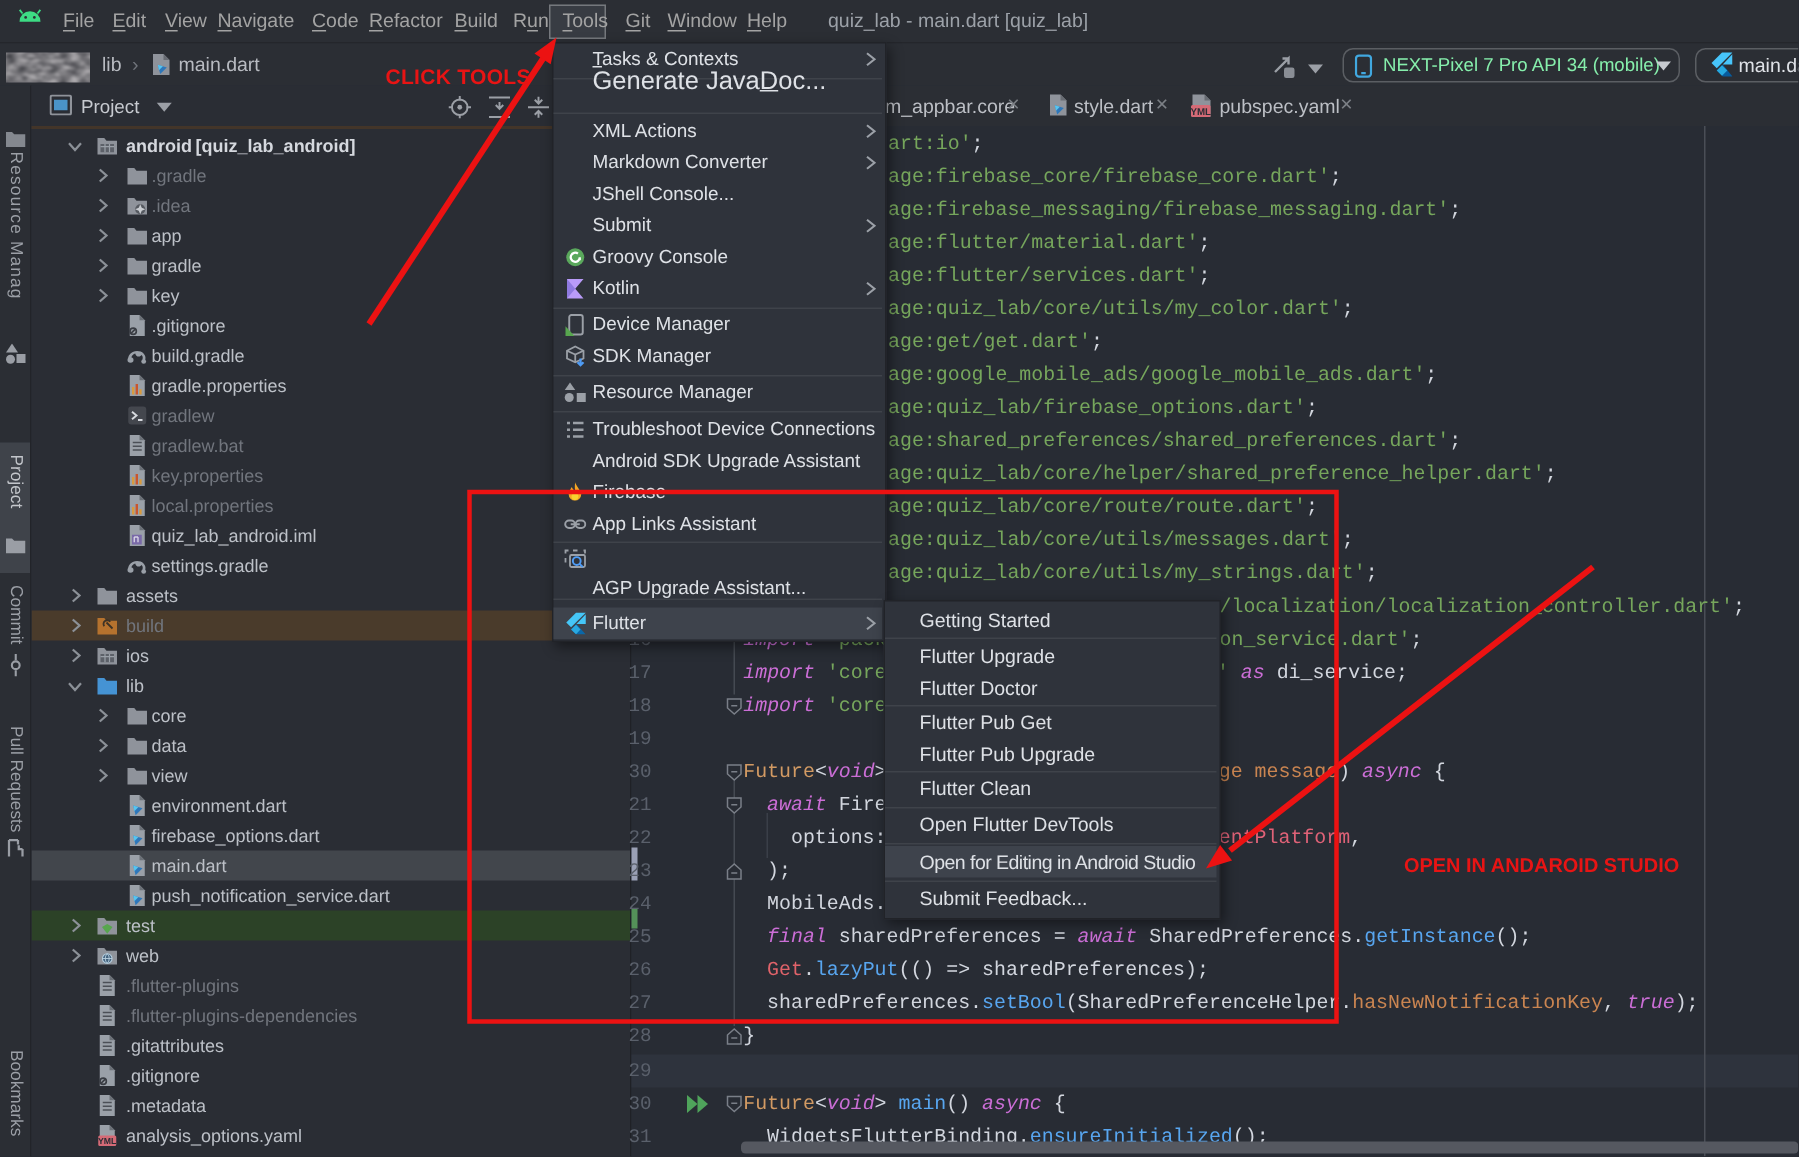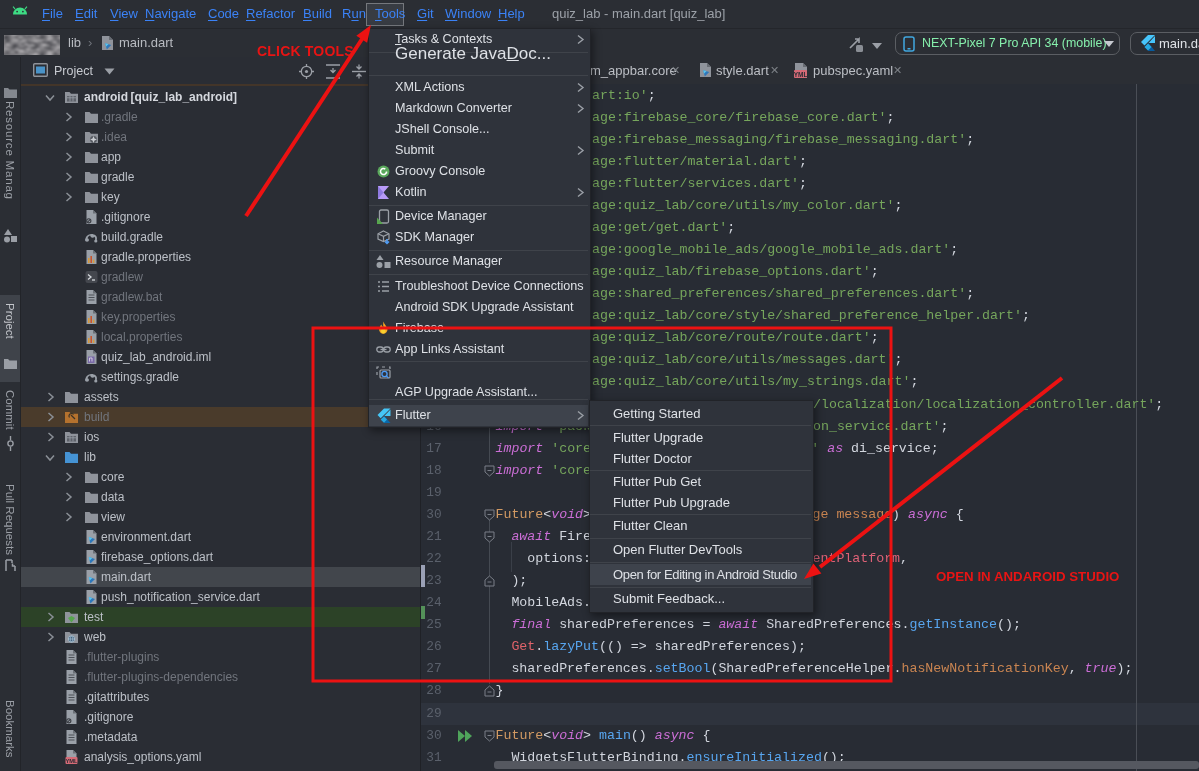--- a/index.html
+++ b/index.html
@@ -1,37 +1,37 @@
 <!DOCTYPE html>
 <html><head>
 <meta charset="utf-8">
 <style>
 html,body{margin:0;padding:0;background:#282c34;}
 #app{position:relative;width:1199px;height:771px;overflow:hidden;background:#282c34;
   font-family:"Liberation Sans",sans-serif;-webkit-font-smoothing:antialiased;}
 .ab{position:absolute;}
-.mi{position:absolute;top:0;height:28px;line-height:28px;color:#3b82f6;font-size:13px;}
+.mi{position:absolute;top:0;height:28px;line-height:28px;color:#a3a3a3;font-size:13px;}
 .mi u{text-decoration-thickness:1px;text-underline-offset:2px;}
 .menurow{position:absolute;left:0;top:0;width:1199px;height:28px;background:#2b2e34;border-bottom:1px solid #24262b;}
 .toolrow{position:absolute;left:0;top:29px;width:1199px;height:28px;background:#2b2e34;}
 .tabrow{position:absolute;left:20px;top:57px;width:1179px;height:27px;background:#2b2e34;border-bottom:1px solid #1f2227;}
 .crumb{position:absolute;top:29px;height:28px;line-height:28px;color:#b8bbc1;font-size:13px;}
 .tabt{position:absolute;top:57px;height:27px;line-height:27px;color:#bcbfc5;font-size:13px;}
 .x{color:#7c8086;font-size:11px;}
 
 .stripe{position:absolute;left:0;top:57px;width:20px;height:714px;background:#2b2e34;border-right:1px solid #222429;}
 .vtext{position:absolute;left:4px;writing-mode:vertical-rl;font-size:11.5px;color:#9b9fa6;}
 
 .panel{position:absolute;left:21px;top:57px;width:399px;height:714px;background:#2a2d34;border-right:1px solid #1f2126;}
 .trow{position:absolute;left:0;width:399px;height:20px;line-height:20px;font-size:12px;color:#bcc0c7;white-space:pre;}
 .dim{color:#71757d;}
 
 .ed{position:absolute;left:421px;top:84px;width:778px;height:687px;background:#282c34;}
 .cl{position:absolute;white-space:pre;font-family:"Liberation Mono",monospace;font-size:13.27px;line-height:22.07px;}
-.ln{position:absolute;width:30px;text-align:center;color:#5a606b;font-family:"Liberation Mono",monospace;font-size:12.8px;line-height:22.07px;}
+.ln{position:absolute;width:30px;text-align:left;color:#5a606b;font-family:"Liberation Mono",monospace;font-size:12.8px;line-height:22.07px;}
 .g{color:#76a65c;} 
 .k{color:#cb6ed6;font-style:italic;} 
 .w{color:#d2d6de;} 
 .cls{color:#d29a63;} 
 .fn{color:#58a6f0;} 
 .vr{color:#e0636a;} 
 .pr{color:#df6277;} 
 .pm{color:#ca8551;} 
 
 .pop{position:absolute;background:#2f333b;border:1px solid #212328;box-shadow:2px 3px 8px rgba(0,0,0,.45);}
@@ -492,21 +492,21 @@
 <div class="cl" style="left:592.0px;top:84.5px"><span class="g">art:io'</span><span class="w">;</span></div>
 <div class="cl" style="left:592.0px;top:106.6px"><span class="g">age:firebase_core/firebase_core.dart'</span><span class="w">;</span></div>
 <div class="cl" style="left:592.0px;top:128.6px"><span class="g">age:firebase_messaging/firebase_messaging.dart'</span><span class="w">;</span></div>
 <div class="cl" style="left:592.0px;top:150.7px"><span class="g">age:flutter/material.dart'</span><span class="w">;</span></div>
 <div class="cl" style="left:592.0px;top:172.8px"><span class="g">age:flutter/services.dart'</span><span class="w">;</span></div>
 <div class="cl" style="left:592.0px;top:194.8px"><span class="g">age:quiz_lab/core/utils/my_color.dart'</span><span class="w">;</span></div>
 <div class="cl" style="left:592.0px;top:216.9px"><span class="g">age:get/get.dart'</span><span class="w">;</span></div>
 <div class="cl" style="left:592.0px;top:239.0px"><span class="g">age:google_mobile_ads/google_mobile_ads.dart'</span><span class="w">;</span></div>
 <div class="cl" style="left:592.0px;top:261.1px"><span class="g">age:quiz_lab/firebase_options.dart'</span><span class="w">;</span></div>
 <div class="cl" style="left:592.0px;top:283.1px"><span class="g">age:shared_preferences/shared_preferences.dart'</span><span class="w">;</span></div>
-<div class="cl" style="left:592.0px;top:305.2px"><span class="g">age:quiz_lab/core/style/shared_preference_helper.dart'</span><span class="w">;</span></div>
+<div class="cl" style="left:592.0px;top:305.2px"><span class="g">age:quiz_lab/core/helper/shared_preference_helper.dart'</span><span class="w">;</span></div>
 <div class="cl" style="left:592.0px;top:327.3px"><span class="g">age:quiz_lab/core/route/route.dart'</span><span class="w">;</span></div>
 <div class="cl" style="left:592.0px;top:349.3px"><span class="g">age:quiz_lab/core/utils/messages.dart'</span><span class="w">;</span></div>
 <div class="cl" style="left:592.0px;top:371.4px"><span class="g">age:quiz_lab/core/utils/my_strings.dart'</span><span class="w">;</span></div>
 <div class="cl" style="left:813.0px;top:393.5px"><span class="g">/localization/localization_controller.dart'</span><span class="w">;</span></div>
 <div class="cl" style="left:495.5px;top:415.6px"><span class="k">import</span><span class="g"> 'pack</span></div>
 <div class="cl" style="left:813.0px;top:415.6px"><span class="g">on_service.dart'</span><span class="w">;</span></div>
 <div class="cl" style="left:495.5px;top:437.6px"><span class="k">import</span><span class="g"> 'core</span></div>
 <div class="cl" style="left:811.3px;top:437.6px"><span class="g">' </span><span class="k">as</span><span class="w"> di_service;</span></div>
 <div class="cl" style="left:495.5px;top:459.7px"><span class="k">import</span><span class="g"> 'core</span></div>
 <div class="cl" style="left:495.5px;top:503.8px"><span class="cls">Future</span><span class="w">&lt;</span><span class="k">void</span><span class="w">&gt;</span></div>

